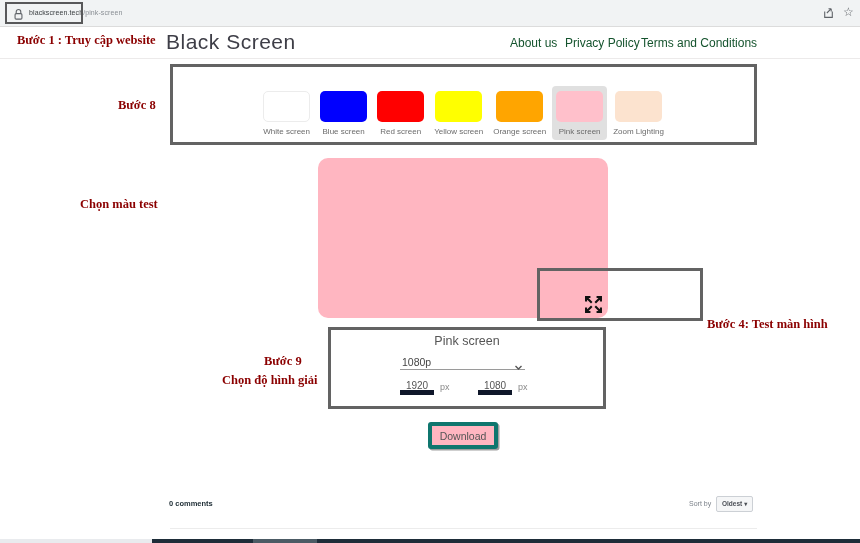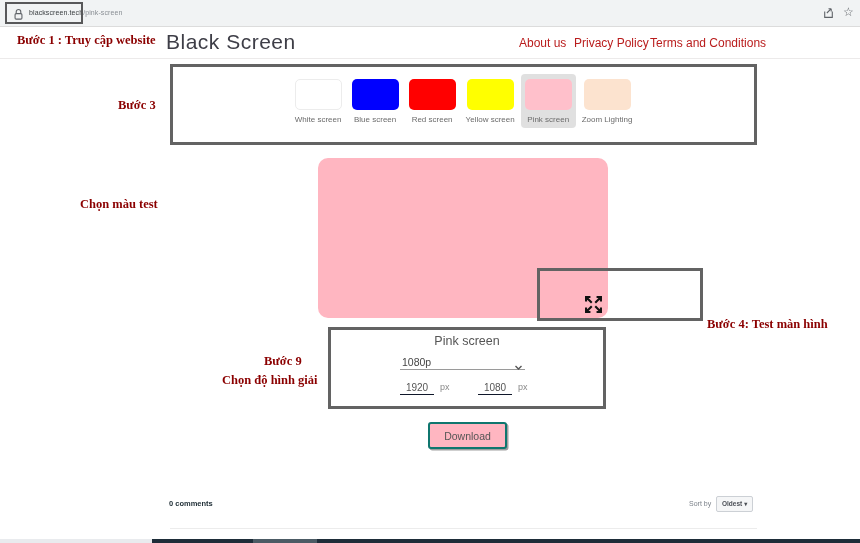--- a/index.html
+++ b/index.html
@@ -12,62 +12,62 @@
   .url-annotation { position:absolute; left:5px; top:2px; width:78px; height:22px; border:2px solid #58585a; background:transparent; }
   .lock-icon { position:absolute; left:13px; top:7px; width:11px; height:13px; }
   .url-text { position:absolute; left:29px; top:9px; font-size:7px; letter-spacing:.1px; color:#3c4043; white-space:nowrap; }
   .url-path { color:#8a8f95; }
   .share-icon { position:absolute; left:822px; top:6px; width:13px; height:14px; }
   .star-icon { position:absolute; left:843px; top:5px; font-size:12px; color:#5f6368; line-height:14px; }
 
   
   .site-header { position:absolute; left:0; top:27px; width:860px; height:32px; background:#fff; border-bottom:1px solid #eceaea; }
   .site-title { position:absolute; left:166px; top:30px; font-size:21px; font-weight:500; letter-spacing:.5px; color:#3e3e47; }
-  .nav-link { position:absolute; top:36px; font-size:12px; color:#b91c1c;margin-left:9px; }
+  .nav-link { position:absolute; top:36px; font-size:12px; color:#14532d; }
   .nav-about { left:510px; } .nav-privacy { left:565px; } .nav-terms { left:641px; }
 
   
   .anno { position:absolute; font-family:"Liberation Serif", serif; font-weight:bold; font-size:12.5px; color:#8b0000; white-space:nowrap; }
   .anno-step1 { left:17px; top:33px; }
   .anno-step2 { left:118px; top:98px; }
   .anno-choose { left:80px; top:197px; }
   .anno-step4 { left:707px; top:285px;margin-top:32px; }
   .anno-step3 { left:264px; top:354px; }
   .anno-step3sub { left:222px; top:373px; }
 
   
   .frame { position:absolute; border:3px solid #636363; background:transparent; }
   .frame-swatches { left:170px; top:64px; width:587px; height:81px; }
   .frame-expand { left:537px; top:268px; width:166px; height:53px; }
   .frame-settings { left:328px; top:327px; width:278px; height:82px; }
 
   
   .swatch-row { position:absolute; left:173px; top:74px; width:581px; display:flex; justify-content:center; }
-  .swatch-item { padding:5px 4px 4px; margin:0 1px; border-radius:4px; text-align:center; cursor:pointer; }
+  .swatch-item { padding:5px 4px 4px; margin:12px 1px; border-radius:4px; text-align:center; cursor:pointer; }
   .swatch-item.selected { background:#e0e0e0; }
   .swatch-chip { width:47px; height:31px; border-radius:5px; margin:0 auto; }
   .swatch-chip.bordered { border:1px solid #ececec; }
   .swatch-label { margin-top:5px; font-size:8px; color:#6b6b6b; white-space:nowrap; }
 
   
   .preview { position:absolute; left:318px; top:158px; width:290px; height:160px; border-radius:10px; }
   .expand-btn { position:absolute; left:583px; top:294px; width:21px; height:21px; cursor:pointer; }
 
   
   .settings-title { position:absolute; left:328px; top:334px; width:278px; text-align:center; font-size:12.5px; color:#555; }
   .resolution-select { position:absolute; left:400px; top:355px; width:125px; height:15px; border-bottom:1px solid #9a9a9a; cursor:pointer; }
   .resolution-value { position:absolute; left:2px; top:1px; font-size:10.5px; color:#454545; }
   .chevron-down-icon { position:absolute; right:2px; top:3px; width:9px; height:9px; }
-  .dim-input { position:absolute; top:381px; width:34px; height:14px; border:none; border-bottom:1px solid #0f172a; background:transparent; text-align:center; font-size:10px; color:#555; font-family:"Liberation Sans", sans-serif; }
+  .dim-input { position:absolute; top:381px; width:34px; height:14px; border:none; border-bottom:5px solid #0f172a; background:transparent; text-align:center; font-size:10px; color:#555; font-family:"Liberation Sans", sans-serif; }
   .dim-w { left:400px; } .dim-h { left:478px; }
   .px-label { position:absolute; top:382px; font-size:9px; color:#8a8a8a; }
   .px-w { left:440px; } .px-h { left:518px; }
 
   
-  .download-btn { position:absolute; left:428px; top:422px; width:79px; height:27px; border:2px solid #0f766e; border-radius:3px; box-shadow:1.5px 1.5px 0 rgba(80,80,80,.55); font-size:10.5px; color:#555; font-family:"Liberation Sans", sans-serif; cursor:pointer; }
+  .download-btn { position:absolute; left:428px; top:422px; width:70px; height:27px; border:4px solid #0f766e; border-radius:3px; box-shadow:1.5px 1.5px 0 rgba(80,80,80,.55); font-size:10.5px; color:#555; font-family:"Liberation Sans", sans-serif; cursor:pointer; }
 
   
   .comments-count { position:absolute; left:169px; top:499px; font-size:7.5px; font-weight:bold; color:#1c2b33; }
   .sort-by { position:absolute; left:689px; top:500px; font-size:7px; color:#7c828a; }
   .sort-btn { position:absolute; left:716px; top:496px; height:16px; padding:0 5px; background:#f5f6f7; border:1px solid #ccd0d5; border-radius:2px; font-size:6.5px; font-weight:bold; color:#4b4f56; line-height:14px; cursor:pointer; }
   .sort-caret-icon::after { content:"▾"; margin-left:2px; font-size:6px; }
   .comments-divider { position:absolute; left:170px; top:528px; width:587px; height:1px; background:#ececec; }
 
   
   .strip-light { position:absolute; left:0; top:539px; width:152px; height:4px; background:#e9ebee; }
@@ -97,21 +97,21 @@
     <span class="star-icon">☆</span>
   </div>
 
   <div class="site-header"></div>
   <div class="site-title">Black Screen</div>
   <a class="nav-link nav-about">About us</a>
   <a class="nav-link nav-privacy">Privacy Policy</a>
   <a class="nav-link nav-terms">Terms and Conditions</a>
 
   <div class="anno anno-step1">Bước 1 : Truy cập website</div>
-  <div class="anno anno-step2">Bước 3</div>
+  <div class="anno anno-step2">Bước 8</div>
   <div class="anno anno-choose">Chọn màu test</div>
   <div class="anno anno-step4">Bước 4: Test màn hình</div>
   <div class="anno anno-step3">Bước 9</div>
   <div class="anno anno-step3sub">Chọn độ hình giải</div>
 
   <div class="frame frame-swatches"></div>
   <div class="swatch-row">
     <div class="swatch-item">
       <div class="swatch-chip bordered" style="background-color: rgb(255, 255, 255);"></div>
       <div class="swatch-label">White screen</div>
@@ -120,20 +120,24 @@
       <div class="swatch-chip" style="background-color: rgb(0, 0, 255);"></div>
       <div class="swatch-label">Blue screen</div>
     </div>
     <div class="swatch-item">
       <div class="swatch-chip" style="background-color: rgb(255, 0, 0);"></div>
       <div class="swatch-label">Red screen</div>
     </div>
     <div class="swatch-item">
       <div class="swatch-chip" style="background-color: rgb(255, 255, 0);"></div>
       <div class="swatch-label">Yellow screen</div>
+    </div>
+    <div class="swatch-item">
+      <div class="swatch-chip" style="background-color: rgb(255, 165, 0);"></div>
+      <div class="swatch-label">Orange screen</div>
     </div>
     <div class="swatch-item selected">
       <div class="swatch-chip" style="background-color: rgb(255, 192, 203);"></div>
       <div class="swatch-label">Pink screen</div>
     </div>
     <div class="swatch-item">
       <div class="swatch-chip" style="background-color: rgb(252, 227, 207);"></div>
       <div class="swatch-label">Zoom Lighting</div>
     </div>
   </div>

